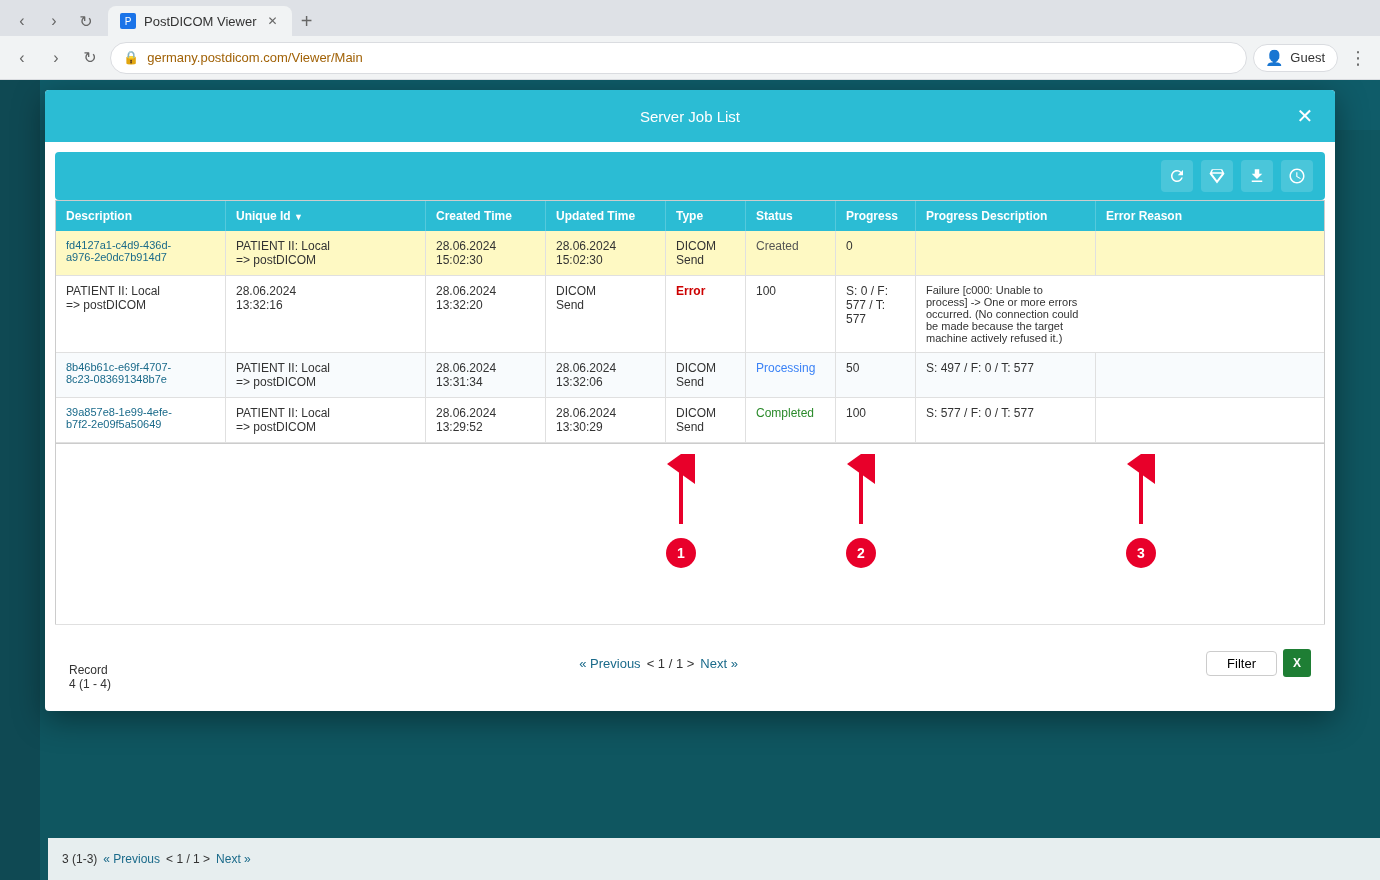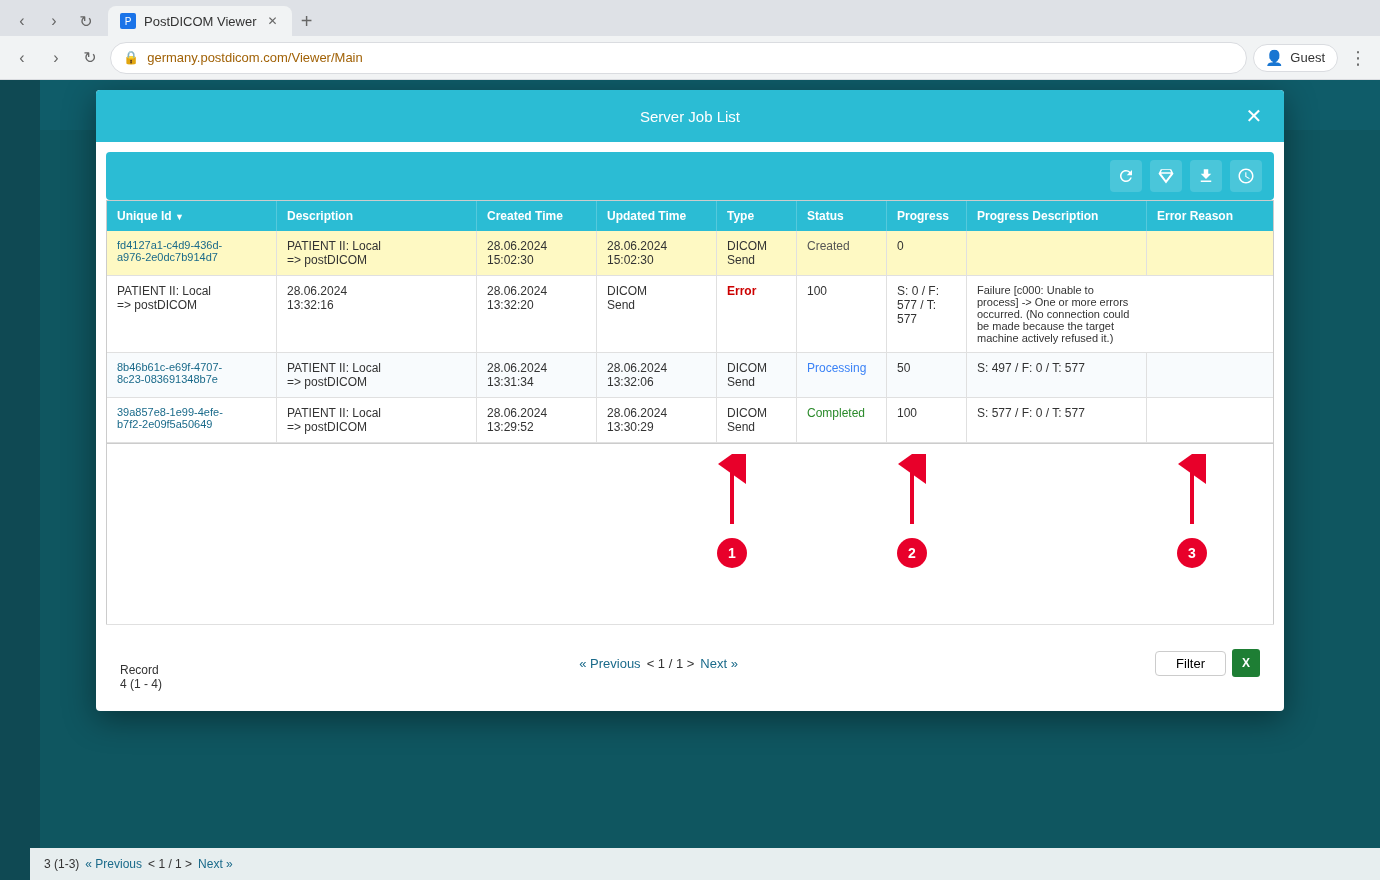--- a/index.html
+++ b/index.html
@@ -136,21 +136,21 @@
       display: flex;
       align-items: flex-start;
       justify-content: center;
       padding-top: 10px;
     }
 
     
     .modal {
       background: white;
       border-radius: 4px;
-      width: 1188px;
+      width: 1290px;
       box-shadow: 0 8px 32px rgba(0,0,0,0.4);
       overflow: hidden;
     }
     .modal-header {
       background: #2bbcd4;
       color: white;
       padding: 12px 16px;
       display: flex;
       align-items: center;
       justify-content: space-between;
@@ -325,23 +325,23 @@
       height: 50px;
       background: #1a9ab0;
       display: flex; align-items: center;
       padding: 0 16px;
     }
 
     
     .second-pagination {
       position: absolute;
       bottom: 0;
-      left: 30px; right: 0;
+      left: 48px; right: 0;
       background: rgba(255,255,255,0.9);
-      height: 32px;
+      height: 42px;
       display: flex; align-items: center;
       padding: 8px 14px;
       font-size: 12px;
       color: #333;
       gap: 6px;
       z-index: 0;
     }
   </style>
 </head>
 <body>
@@ -413,22 +413,22 @@
           <svg width="18" height="18" viewBox="0 0 24 24" fill="white">
             <path d="M13 3a9 9 0 100 18A9 9 0 0013 3zm-1 8V7h1.5v3.75l3.25 1.94-.75 1.3L12 12z" opacity="0"></path>
             <path d="M12 2C6.48 2 2 6.48 2 12s4.48 10 10 10 10-4.48 10-10S17.52 2 12 2zm0 18c-4.41 0-8-3.59-8-8s3.59-8 8-8 8 3.59 8 8-3.59 8-8 8zm.5-13H11v6l5.25 3.15.75-1.23-4.5-2.67V7z"></path>
           </svg>
         </button>
       </div>
 
       <div class="table-container">
 
         <div class="table-header">
+          <div class="th">Description</div>
           <div class="th">Unique Id <span style="font-size:9px;">▼</span></div>
-          <div class="th">Description</div>
           <div class="th">Created Time</div>
           <div class="th">Updated Time</div>
           <div class="th">Type</div>
           <div class="th">Status</div>
           <div class="th">Progress</div>
           <div class="th">Progress Description</div>
           <div class="th">Error Reason</div>
         </div>
 
         <div class="table-body">

